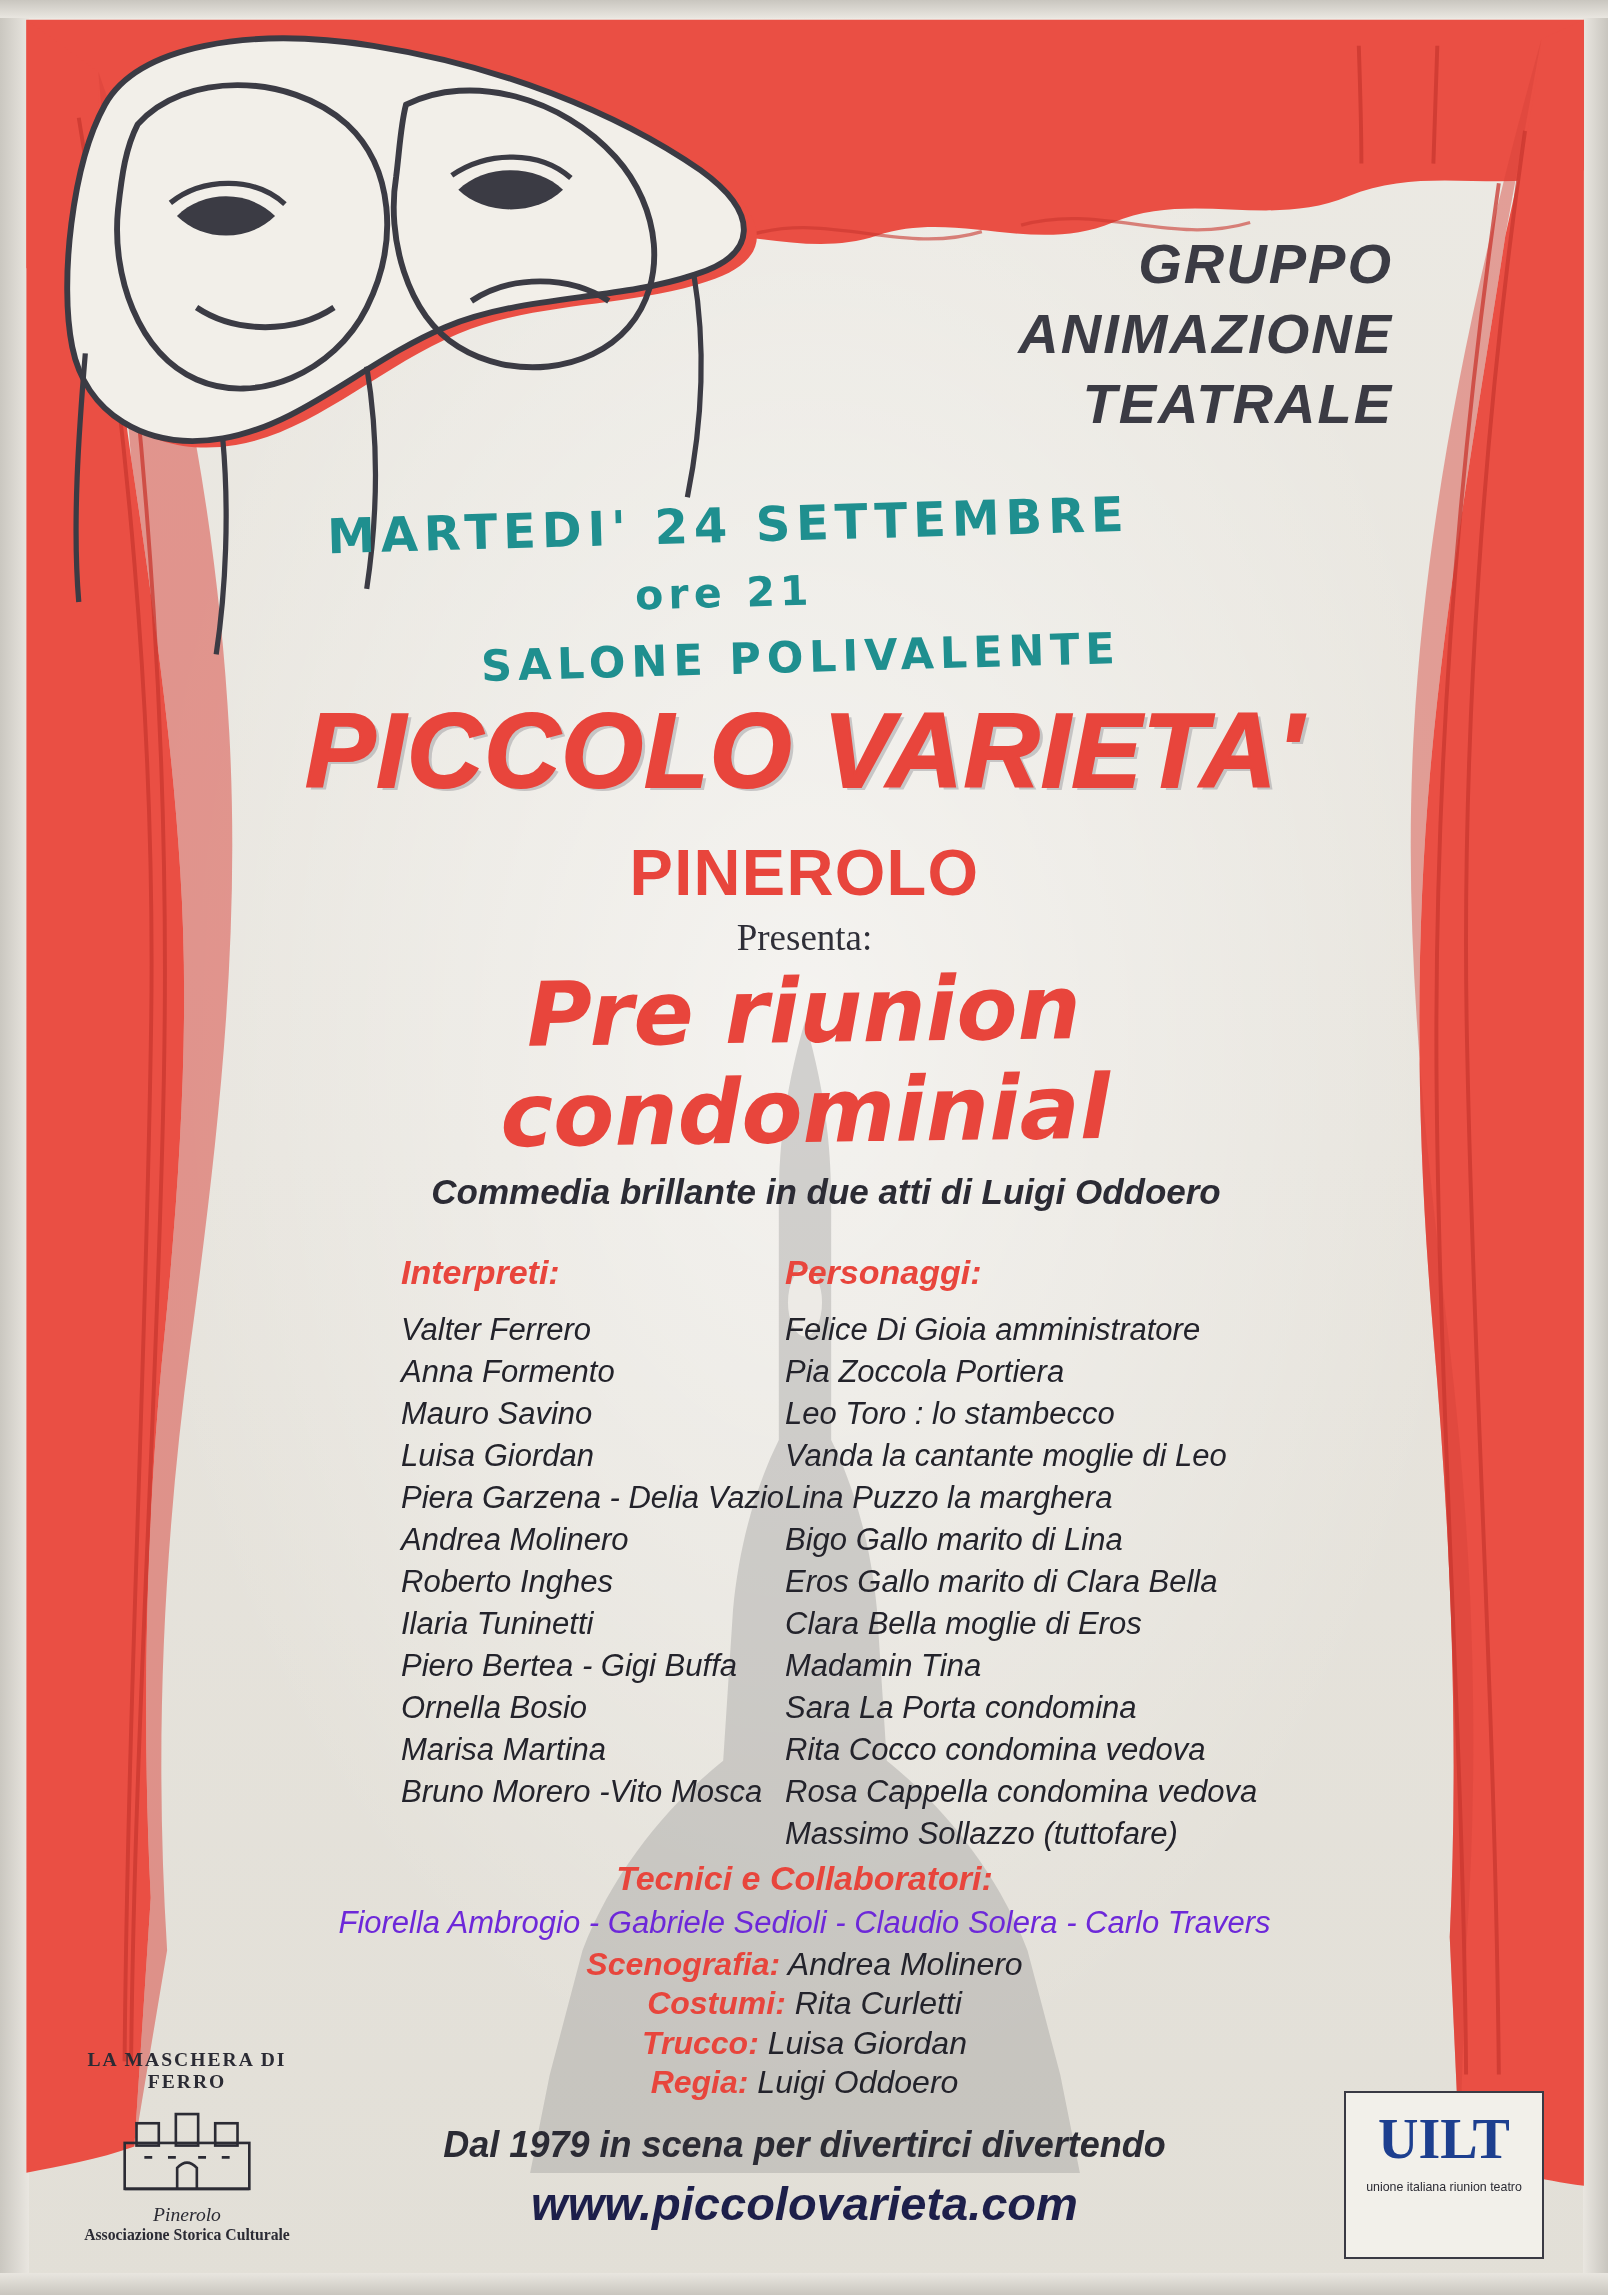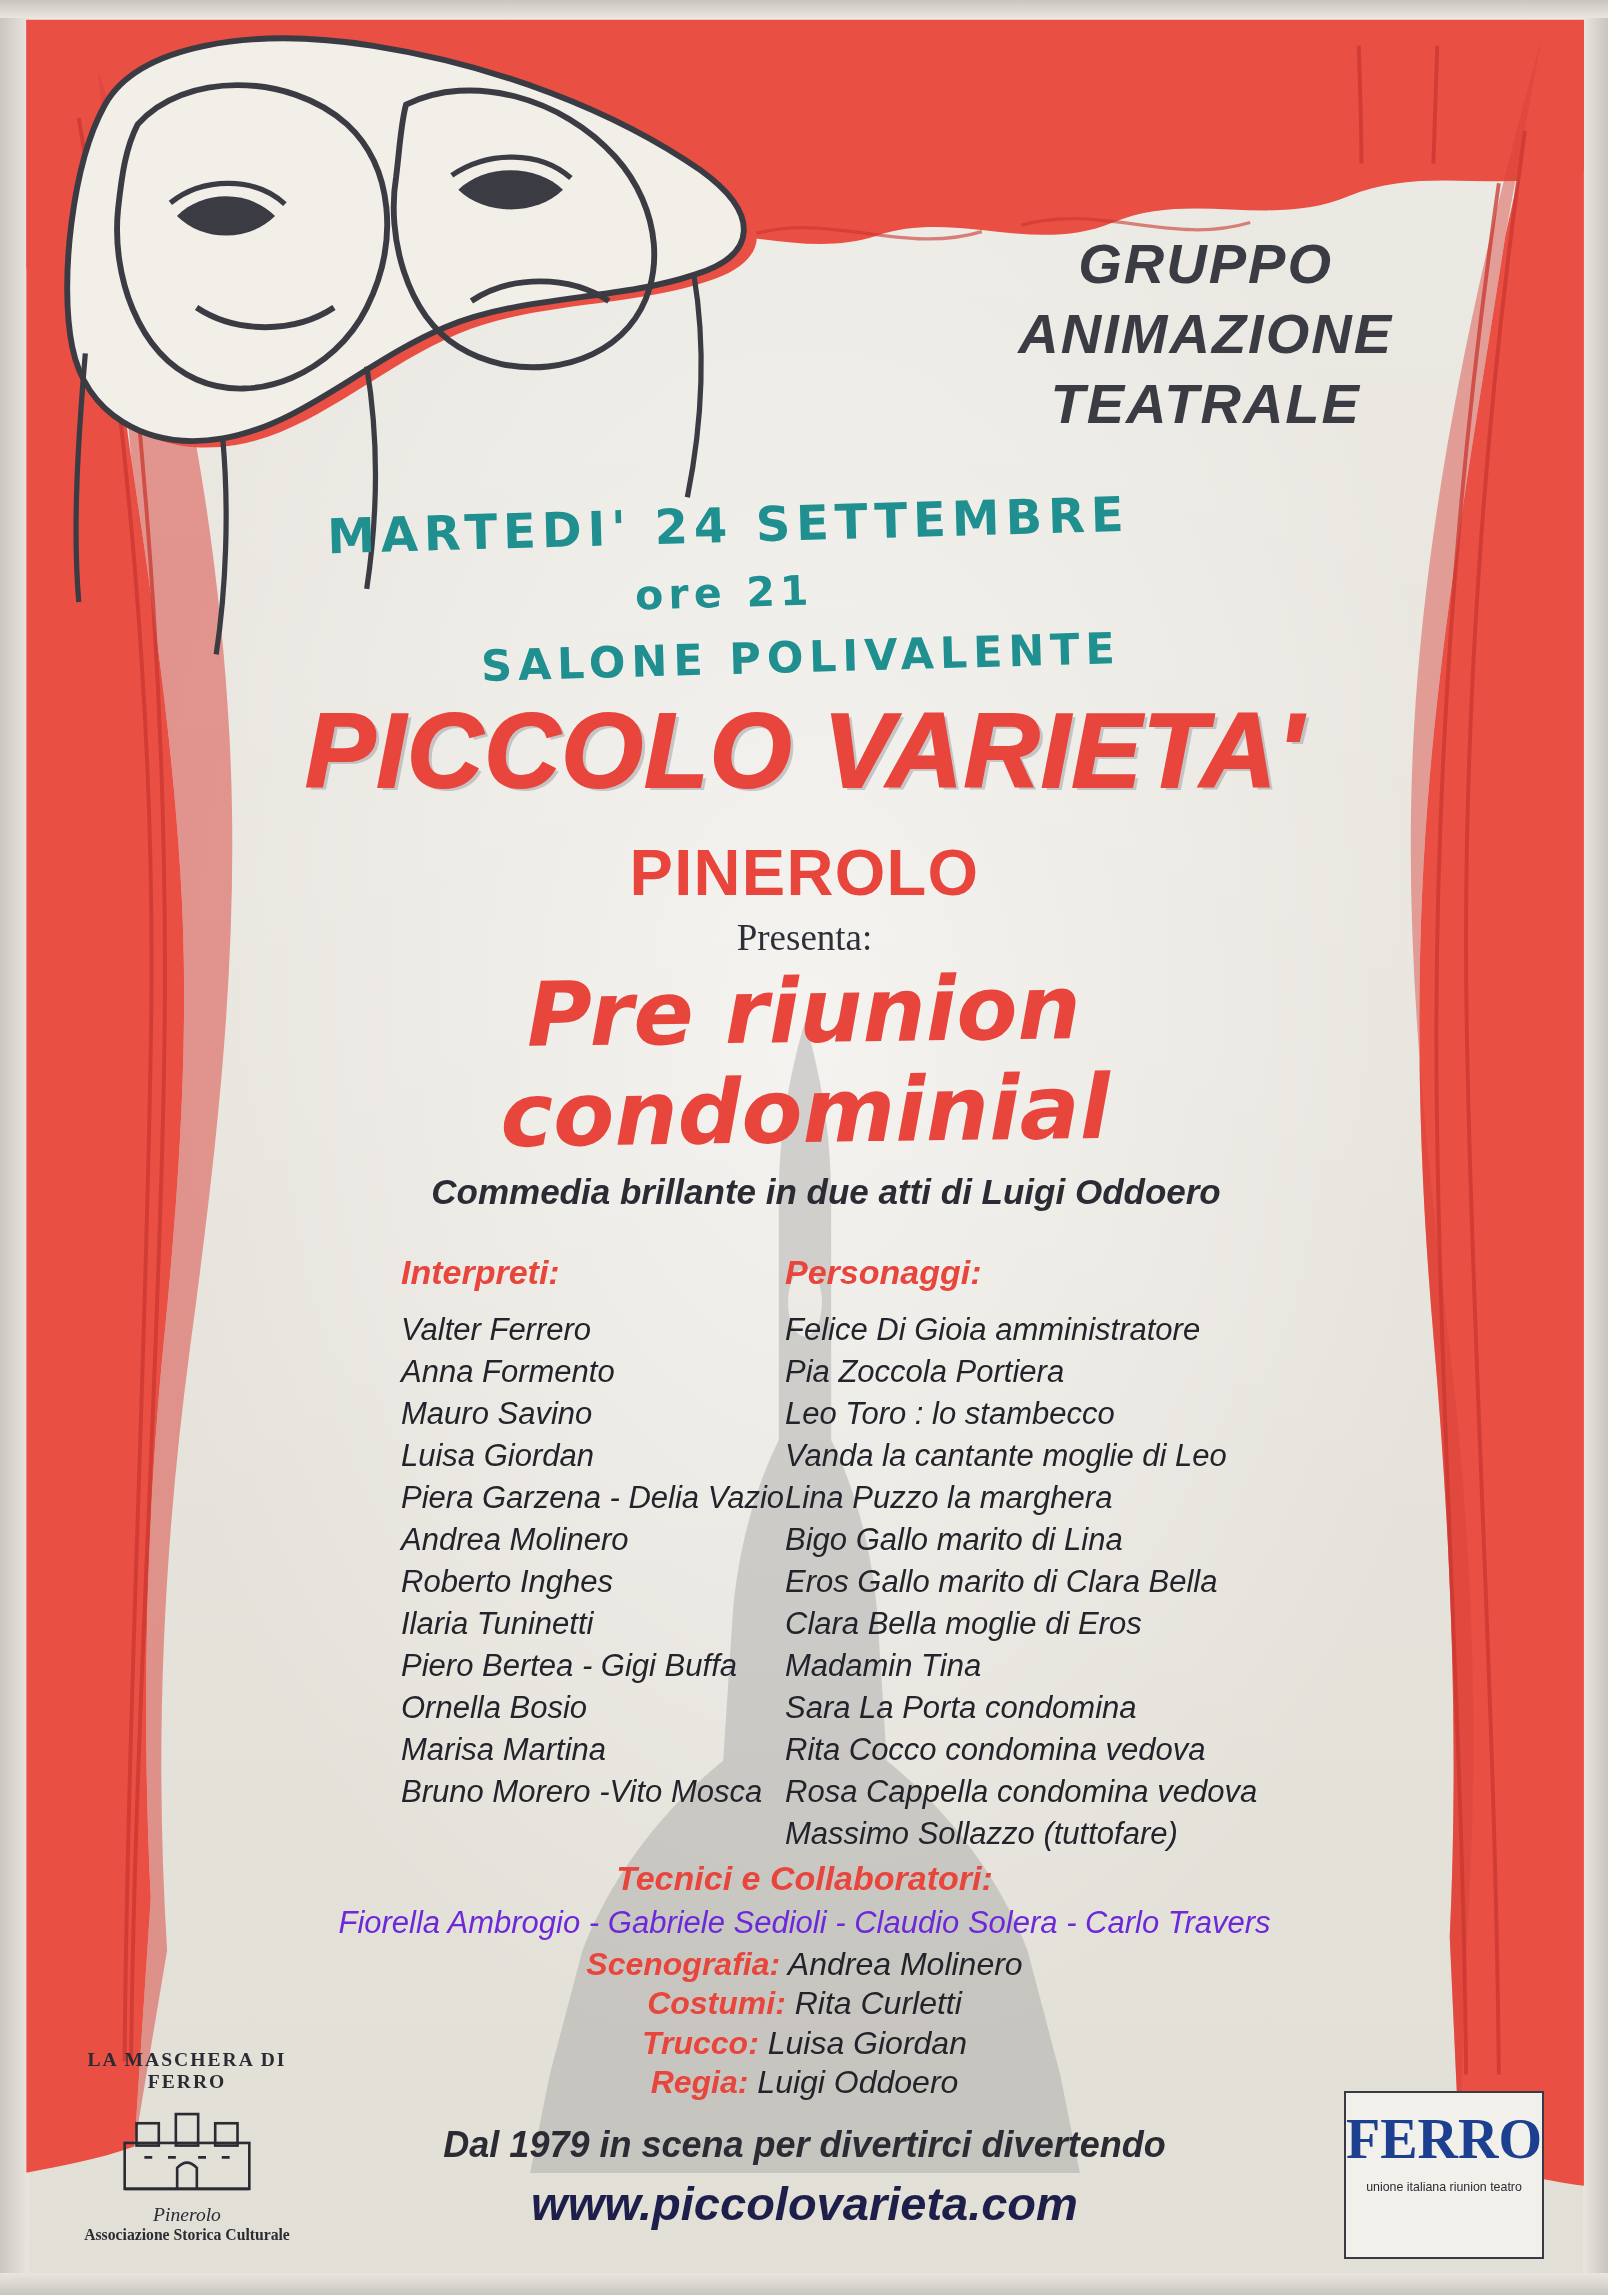--- a/index.html
+++ b/index.html
@@ -65,21 +65,21 @@
     top: 229px;
     text-align: center;
     color: #3b3b44;
     font-size: 56px;
     font-weight: bold;
     font-style: italic;
     letter-spacing: 2px;
     line-height: 1.25;
     font-family: "Liberation Sans", sans-serif;
   }
-  .gruppo div { white-space: nowrap; }
+  .gruppo div { white-space: nowrap; text-align: right; }
 
   .hand {
     position: absolute;
     color: #1f8f8f;
     font-family: "DejaVu Sans", sans-serif;
     font-weight: 600;
     letter-spacing: 3.3px;
     transform: rotate(-1.6deg);
     white-space: nowrap;
   }
@@ -479,19 +479,19 @@
           <path d="M30 140 L220 140"></path>
           <path d="M110 140 L110 108 Q125 92 140 108 L140 140"></path>
           <path d="M60 92 L72 92 M96 92 L108 92 M142 92 L154 92 M178 92 L190 92"></path>
         </g>
       </svg>
       <div class="nm">Pinerolo</div>
       <div class="sub">Associazione Storica Culturale</div>
     </div>
 
     <div class="logo-right">
-      <div class="uilt">FERRO</div>
+      <div class="uilt">UILT</div>
       <div class="uilt-sub">unione italiana riunion teatro</div>
     </div>
 
   </div>
 </div>
 
 
 </body></html>

